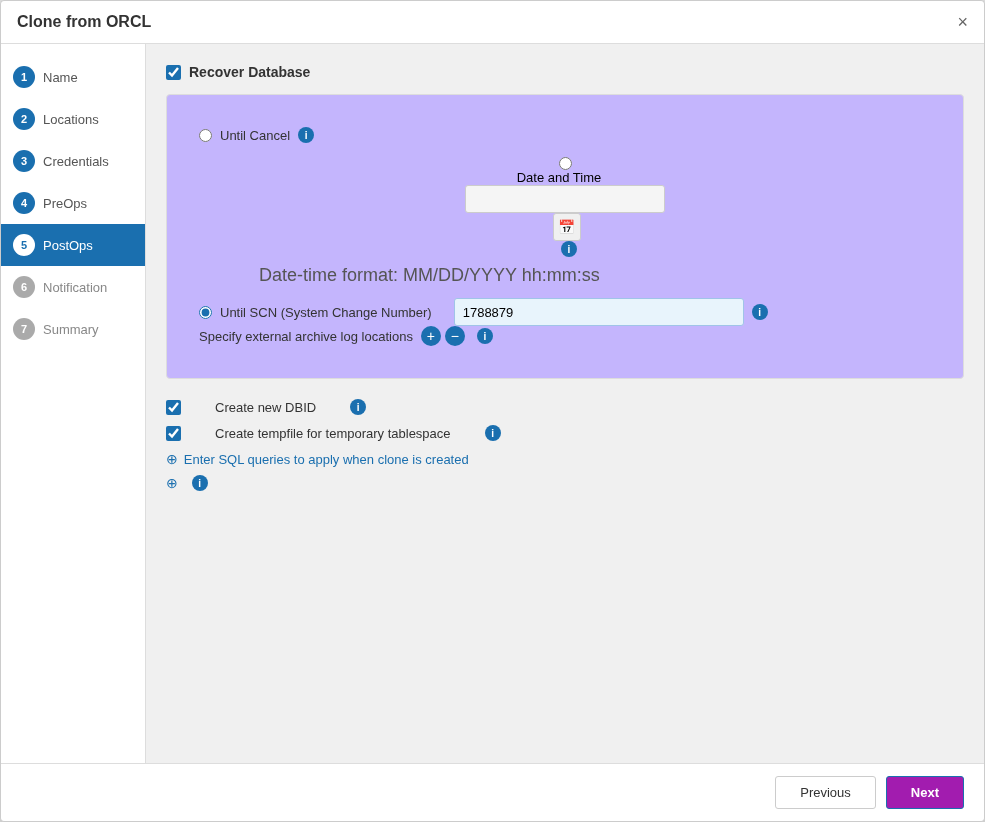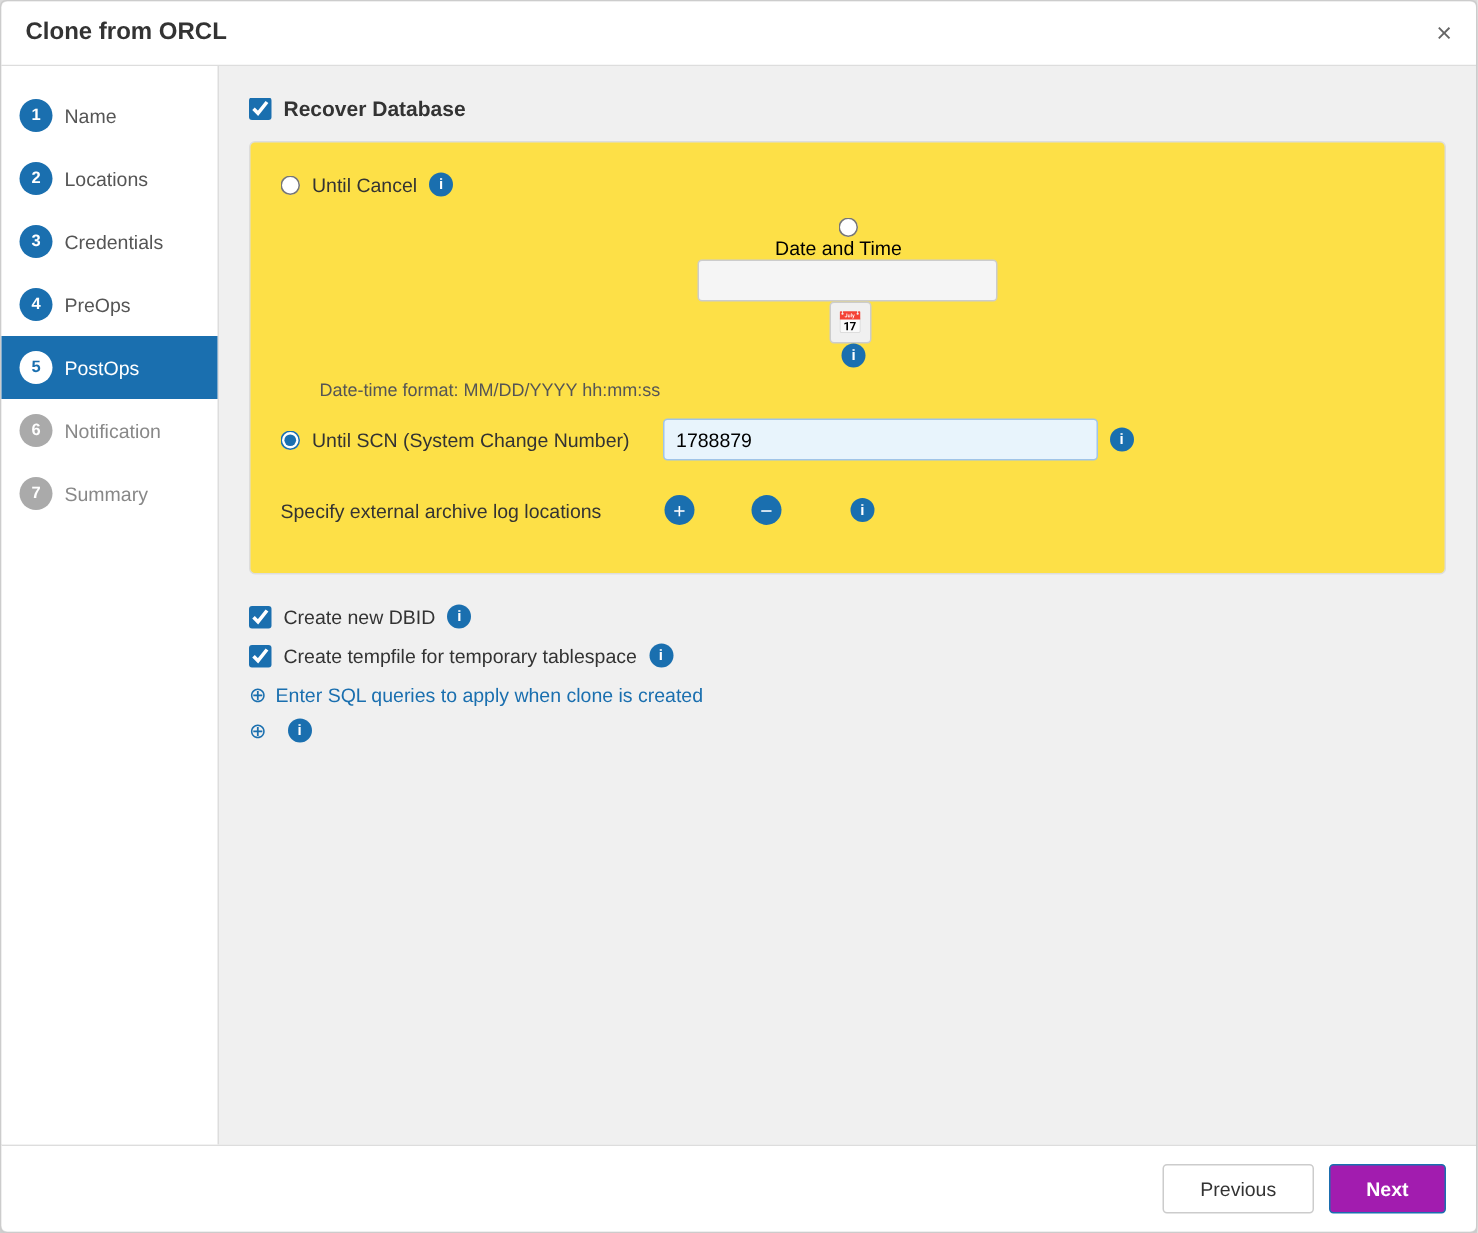--- a/index.html
+++ b/index.html
@@ -14,41 +14,41 @@
     .sidebar-item.active { background: #1a6faf; color: #fff; }
     .sidebar-item.active .step-num { background: #fff; color: #1a6faf; }
     .sidebar-item .step-num { width: 22px; height: 22px; border-radius: 50%; background: #1a6faf; color: #fff; font-size: 11px; font-weight: bold; display: flex; align-items: center; justify-content: center; margin-right: 8px; flex-shrink: 0; }
     .sidebar-item.inactive .step-num { background: #aaa; }
     .sidebar-item.inactive { color: #888; }
     .sidebar-item-label { font-size: 13px; font-weight: 500; }
     .main-content { flex: 1; padding: 20px; display: flex; flex-direction: column; }
     .recover-header { display: flex; align-items: center; margin-bottom: 14px; }
     .recover-header label { display: flex; align-items: center; font-size: 14px; font-weight: 600; color: #333; cursor: pointer; }
     .recover-header input[type=checkbox] { margin-right: 8px; width: 15px; height: 15px; accent-color: #1a6faf; }
-    .recovery-box { background: #fde047; border: 1px solid #ddd; border-radius: 4px; padding: 20px; margin-bottom: 16px; }
+    .recovery-box { background: #c4b5fd; border: 1px solid #ddd; border-radius: 4px; padding: 32px; margin-bottom: 16px; }
     .radio-row { display: flex; align-items: center; margin-bottom: 14px; }
     .radio-row input[type=radio] { margin-right: 8px; accent-color: #1a6faf; }
     .radio-row label { color: #333; font-size: 13px; }
     .info-icon { display: inline-flex; align-items: center; justify-content: center; width: 16px; height: 16px; border-radius: 50%; background: #1a6faf; color: #fff; font-size: 10px; font-weight: bold; margin-left: 8px; cursor: pointer; }
     .date-row { display: flex; align-items: center; margin-bottom: 8px; flex-direction: column; }
     .date-input { width: 200px; height: 28px; border: 1px solid #ccc; border-radius: 3px; padding: 0 6px; font-size: 13px; background: #f5f5f5; }
     .cal-btn { width: 28px; height: 28px; border: 1px solid #ccc; background: #f0f0f0; cursor: pointer; margin-left: 4px; display: flex; align-items: center; justify-content: center; border-radius: 3px; font-size: 14px; }
-    .date-format { font-size: 12px; color: #555; margin-left: 26px; margin-bottom: 12px; }
-    .scn-row { display: flex; align-items: center; margin-bottom: 23px; }
+    .date-format { font-size: 18px; color: #555; margin-left: 60px; margin-bottom: 12px; }
+    .scn-row { display: flex; align-items: center; margin-bottom: 0; }
     .scn-row input[type=radio] { margin-right: 8px; accent-color: #1a6faf; }
     .scn-row label { color: #333; font-size: 13px; margin-right: 12px; }
     .scn-input { width: 290px; height: 28px; border: 1px solid #a0c4e8; border-radius: 3px; padding: 0 8px; font-size: 13px; background: #e8f4fc; }
-    .archive-row { display: flex; align-items: center; margin-bottom: 12px; gap: 34px; }
+    .archive-row { display: flex; align-items: center; margin-bottom: 0; }
     .archive-label { font-size: 13px; color: #333; margin-right: 8px; }
     .icon-btn { width: 20px; height: 20px; border-radius: 50%; border: none; cursor: pointer; font-size: 14px; display: inline-flex; align-items: center; justify-content: center; margin-right: 4px; }
     .icon-btn.add { background: #1a6faf; color: #fff; }
     .icon-btn.remove { background: #1a6faf; color: #fff; }
     .archive-path { width: 100%; font-size: 12px; color: #333; border: 1px solid #ddd; border-radius: 3px; padding: 8px 10px; background: #fafafa; font-family: monospace; word-break: break-all; }
     .bottom-options { margin-top: 4px; }
-    .check-row { display: flex; align-items: center; margin-bottom: 10px; }
+    .check-row { display: flex; align-items: center; margin-bottom: 10px; gap: 26px; }
     .check-row input[type=checkbox] { margin-right: 8px; width: 15px; height: 15px; accent-color: #1a6faf; }
     .check-row label { font-size: 13px; color: #333; }
     .link-row { display: flex; align-items: center; margin-bottom: 8px; color: #1a6faf; cursor: pointer; font-size: 13px; }
     .link-icon { margin-right: 6px; font-size: 14px; }
     .modal-footer { background: #fff; border-top: 1px solid #ddd; padding: 12px 20px; display: flex; justify-content: flex-end; gap: 10px; border-radius: 0 0 4px 4px; }
     .btn { padding: 8px 24px; border-radius: 3px; font-size: 13px; cursor: pointer; border: 1px solid #ccc; }
     .btn-default { background: #fff; color: #333; }
     .btn-primary { background: #a21caf; color: #fff; border-color: #1a6faf; font-weight: 600; }
   </style>
 </head>

